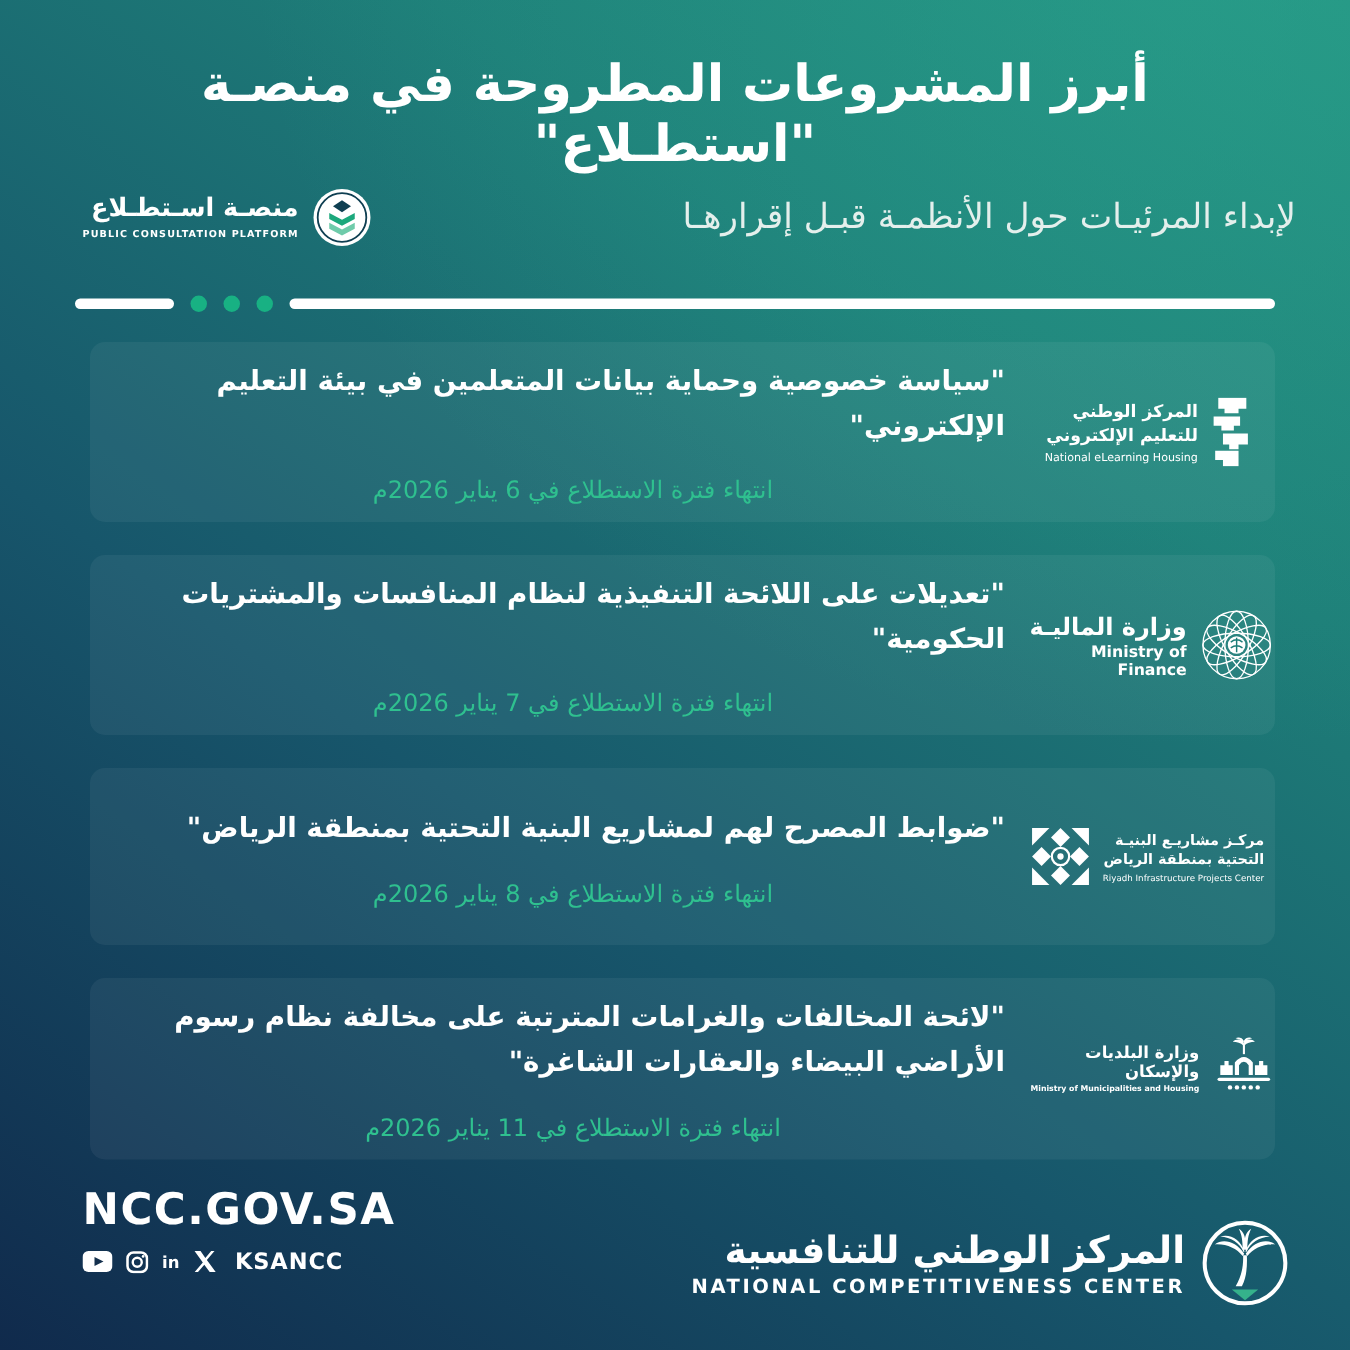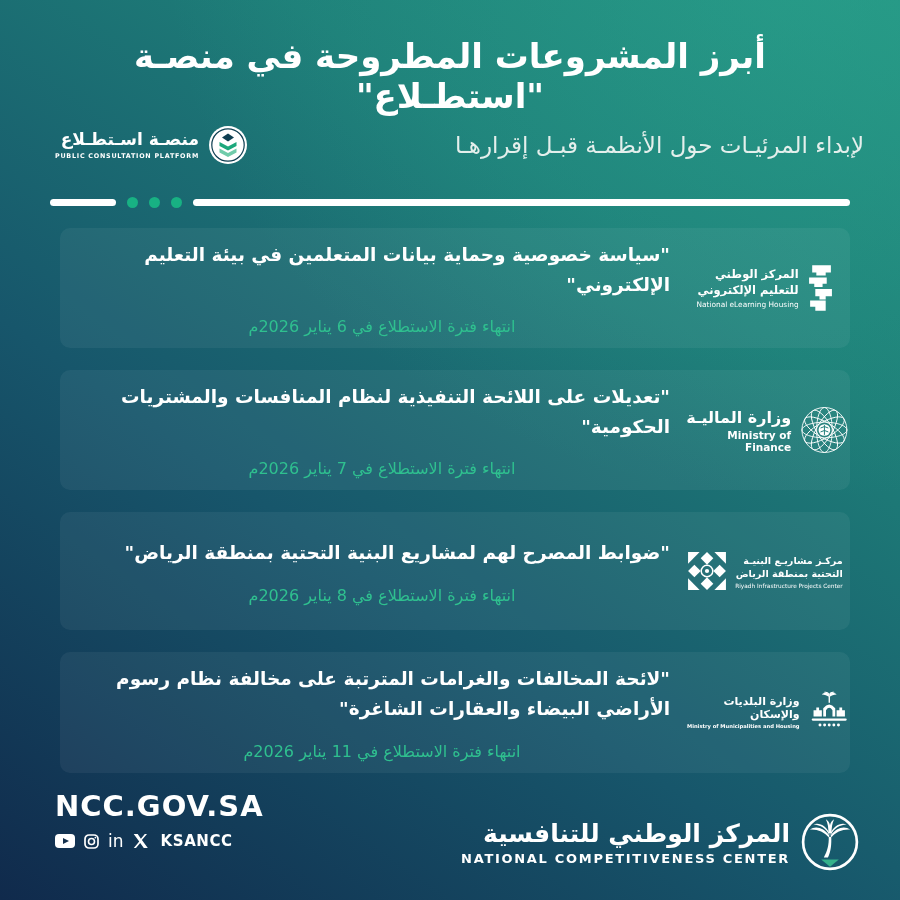--- a/index.html
+++ b/index.html
@@ -49,21 +49,21 @@
   .e-en-2{font-size:10.5px;font-weight:bold;margin-top:2px;}
   .e-ar-3{font-size:9.6px;font-weight:bold;line-height:1.4;direction:rtl;}
   .e-en-3{font-size:5.8px;margin-top:2px;}
   .e-ar-4{font-size:11px;font-weight:bold;direction:rtl;}
   .e-en-4{font-size:5.2px;font-weight:bold;margin-top:2px;}
   
   .footer-left{position:absolute;left:55px;top:789px;}
   .site{font-size:29px;font-weight:bold;color:#fff;letter-spacing:1px;}
   .social{display:flex;align-items:center;gap:9px;margin-top:9px;}
   .handle{font-size:15px;font-weight:bold;color:#fff;letter-spacing:0.6px;margin-left:4px;}
-  .li-badge{font-size:17px;font-weight:normal;color:#fff;line-height:1;}
+  .li-badge{font-size:11px;font-weight:bold;color:#fff;line-height:1;}
   .footer-right{position:absolute;right:40px;top:812px;direction:rtl;display:flex;align-items:center;gap:10px;}
   .fr-text{text-align:right;}
   .org-ar{font-size:25px;font-weight:bold;color:#fff;direction:rtl;}
   .org-en{font-size:13px;font-weight:bold;color:#fff;letter-spacing:1.7px;margin-top:3px;direction:ltr;text-align:center;}
   .tagline{font-size:12px;font-weight:bold;color:#49b396;margin-top:5px;letter-spacing:1px;direction:rtl;}
 </style>
 </head>
 <body>
 
 <div class="canvas">

